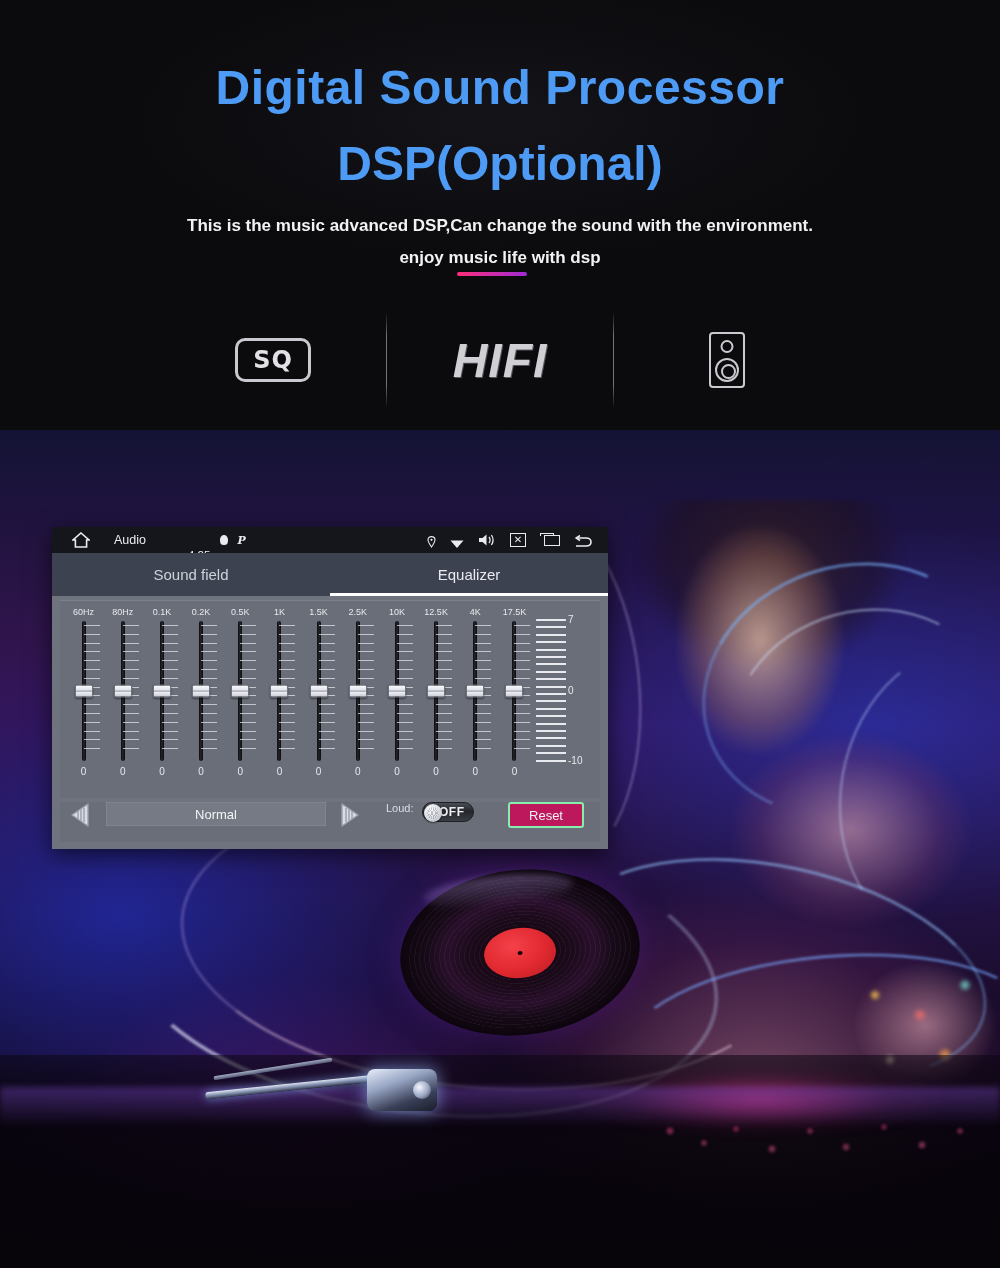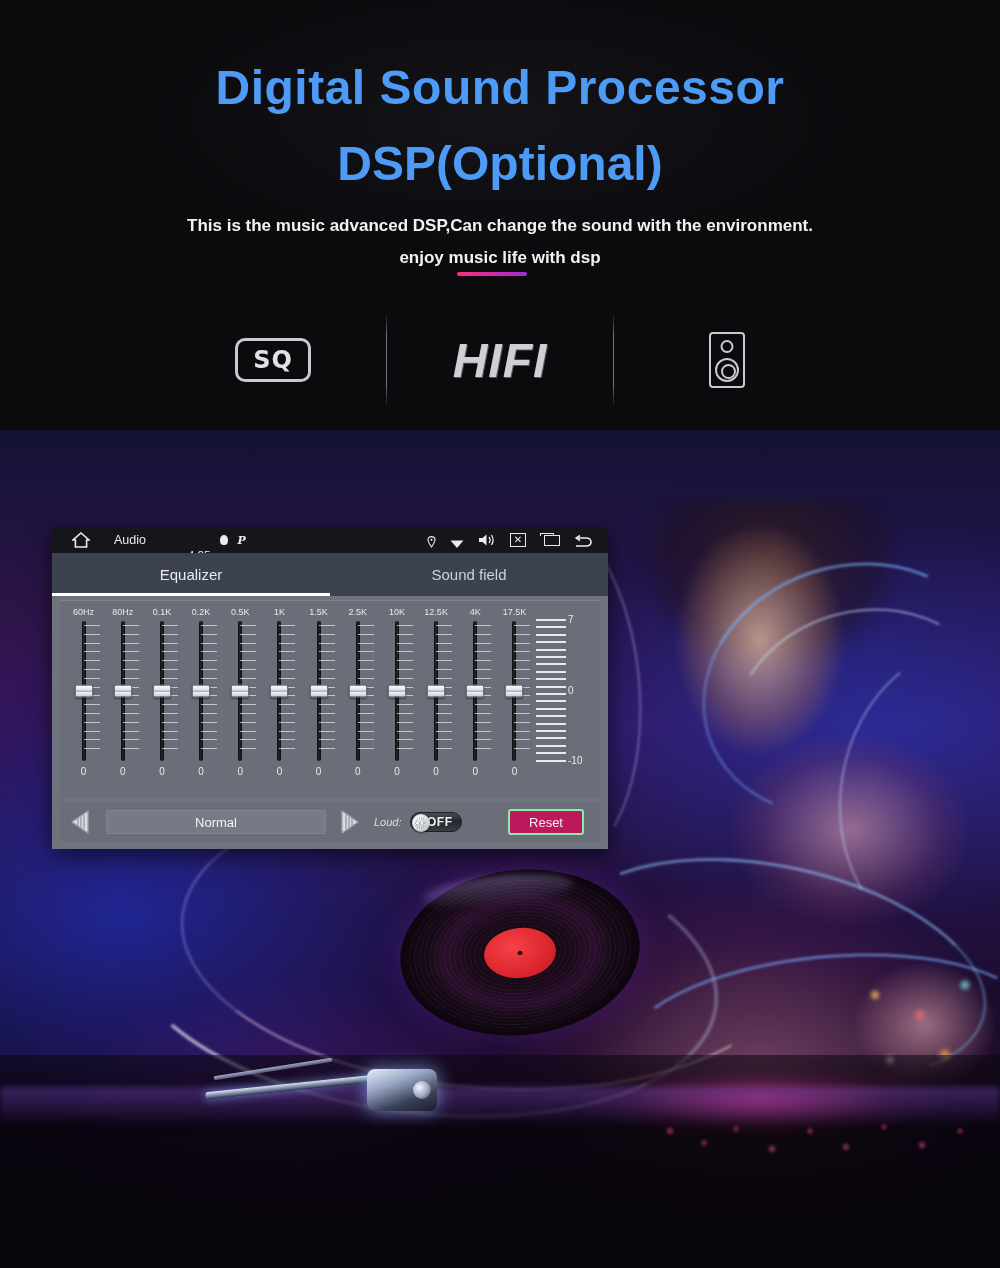--- a/index.html
+++ b/index.html
@@ -346,37 +346,37 @@
   .scale-num {
     position:absolute; left:32px; color:#e8e9ee; font-size:10px;
   }
   .scale-num.top { top:3px; }
   .scale-num.mid { top:74px; }
   .scale-num.bot { top:144px; }
 
   .eq-footer {
     position:absolute; left:8px; top:275px; width:540px; height:40px;
     background:#6a6e78;
-    display:flex; align-items:center;
+    display:flex; align-items:flex-start;
   }
   .arrow-btn {
     width:30px; height:26px; margin-left:8px; position:relative; cursor:pointer;
   }
   .arrow-left, .arrow-right {
     position:absolute; left:0; top:0; width:30px; height:26px;
   }
   .preset-box {
     flex:0 0 220px; margin-left:8px; height:24px;
     background:#767a84;
     border:1px solid #80848e;
     display:flex; align-items:center; justify-content:center;
     color:#f3f4f8; font-size:13px;
   }
   .arrow-btn.next { margin-left:8px; }
-  .loud-label { margin-left:10px; color:#dcdee4; font-size:11px;font-style:italic; }
+  .loud-label { margin-left:22px; color:#dcdee4; font-size:11px; }
   .toggle {
     margin-left:8px; width:52px; height:20px; border-radius:10px;
     background:linear-gradient(180deg,#4a4d55 0%,#24262b 45%,#3a3d44 100%);
     border:1px solid #1d1f24;
     position:relative; display:flex; align-items:center; justify-content:flex-end;
   }
   .toggle-knob {
     position:absolute; left:1px; top:1px; width:18px; height:18px; border-radius:50%;
     background:radial-gradient(circle at 38% 32%, #ffffff 0%, #dfe1e7 45%, #a9adb6 100%);
     box-shadow:0 1px 2px rgba(0,0,0,.5);
@@ -501,25 +501,25 @@
       <div class="sb-back">
         <svg width="18" height="13" viewBox="0 0 18 13">
             <path d="M2 11 L12 11 Q17 11 17 7 Q17 3 12 3 L3 3" fill="none" stroke="#eaeaf0" stroke-width="1.6"></path>
             <path d="M6 0.5 L2.2 3 L6 5.5" fill="none" stroke="#eaeaf0" stroke-width="1.6"></path>
           </svg>
       </div>
     </div>
   </div>
 
   <div class="eq-tabs">
+    <div class="eq-tab inactive">
+      <span>Sound field</span>
+    </div>
     <div class="eq-tab active">
       <span>Equalizer</span>
-    </div>
-    <div class="eq-tab inactive">
-      <span>Sound field</span>
     </div>
   </div>
 
   <div class="eq-body">
     <div class="eq-sliders" id="band-host">
         <div class="band eq-band">
           <div class="band-label">60Hz</div>
           <div class="band-track">
             <div class="band-rail"></div>
             <div class="band-ticks"></div>

